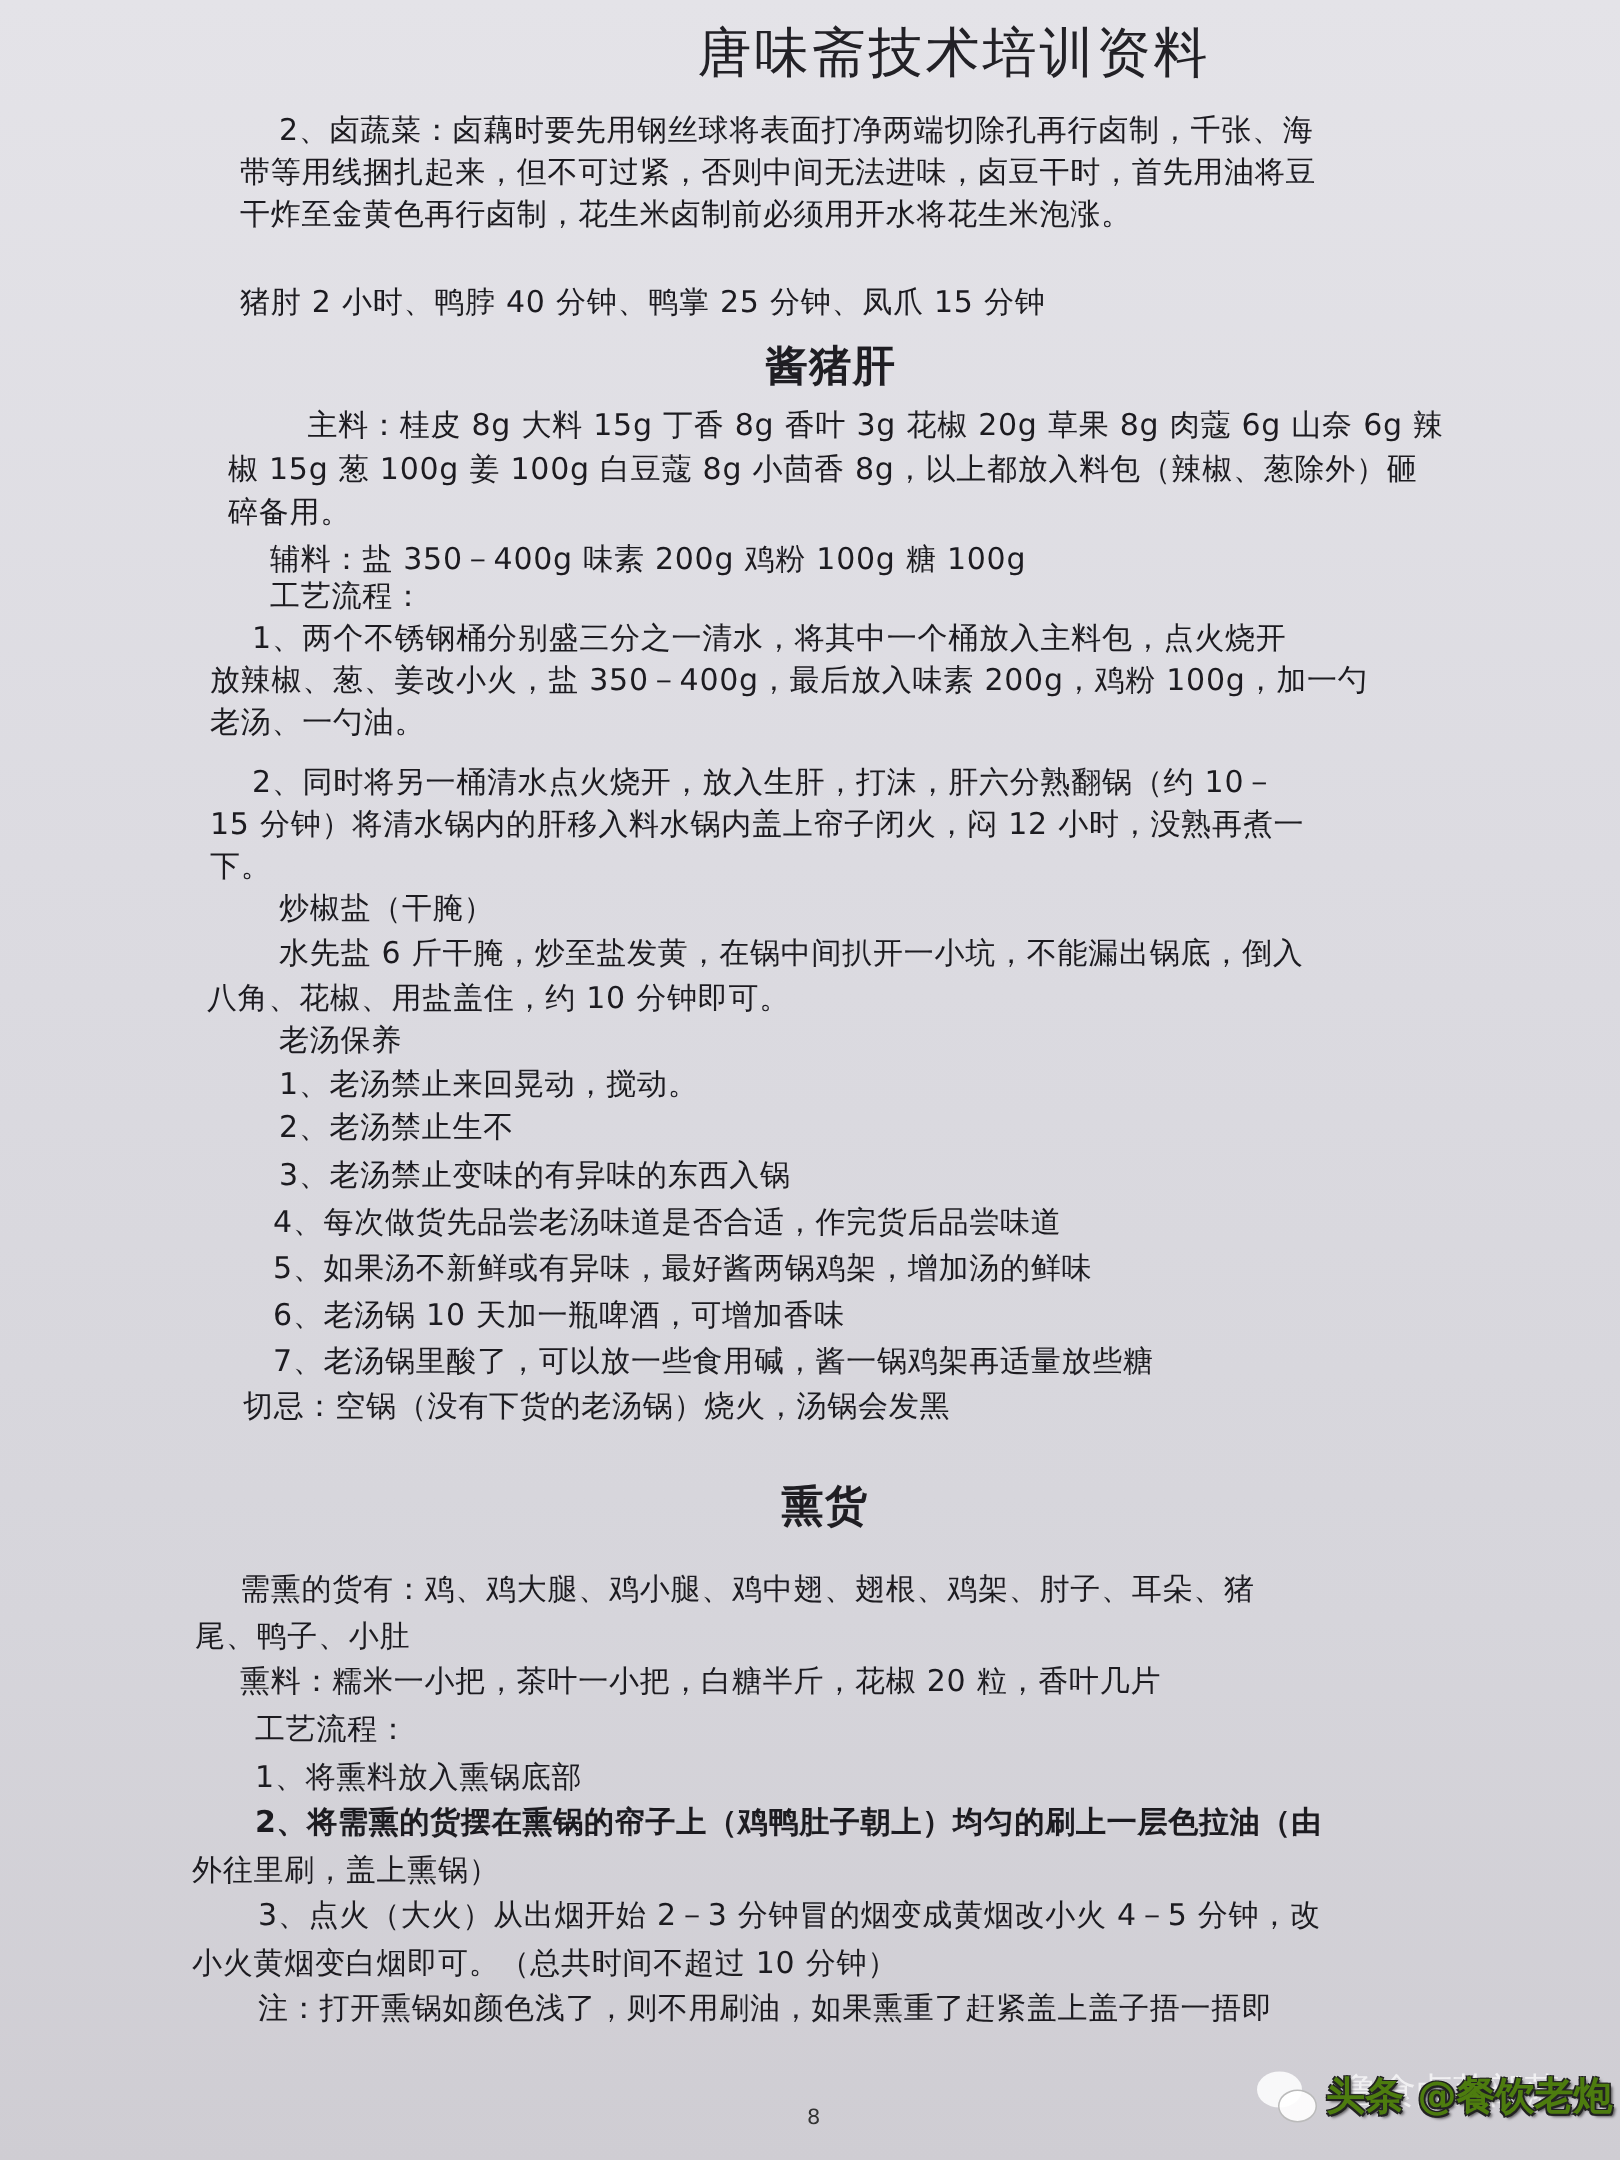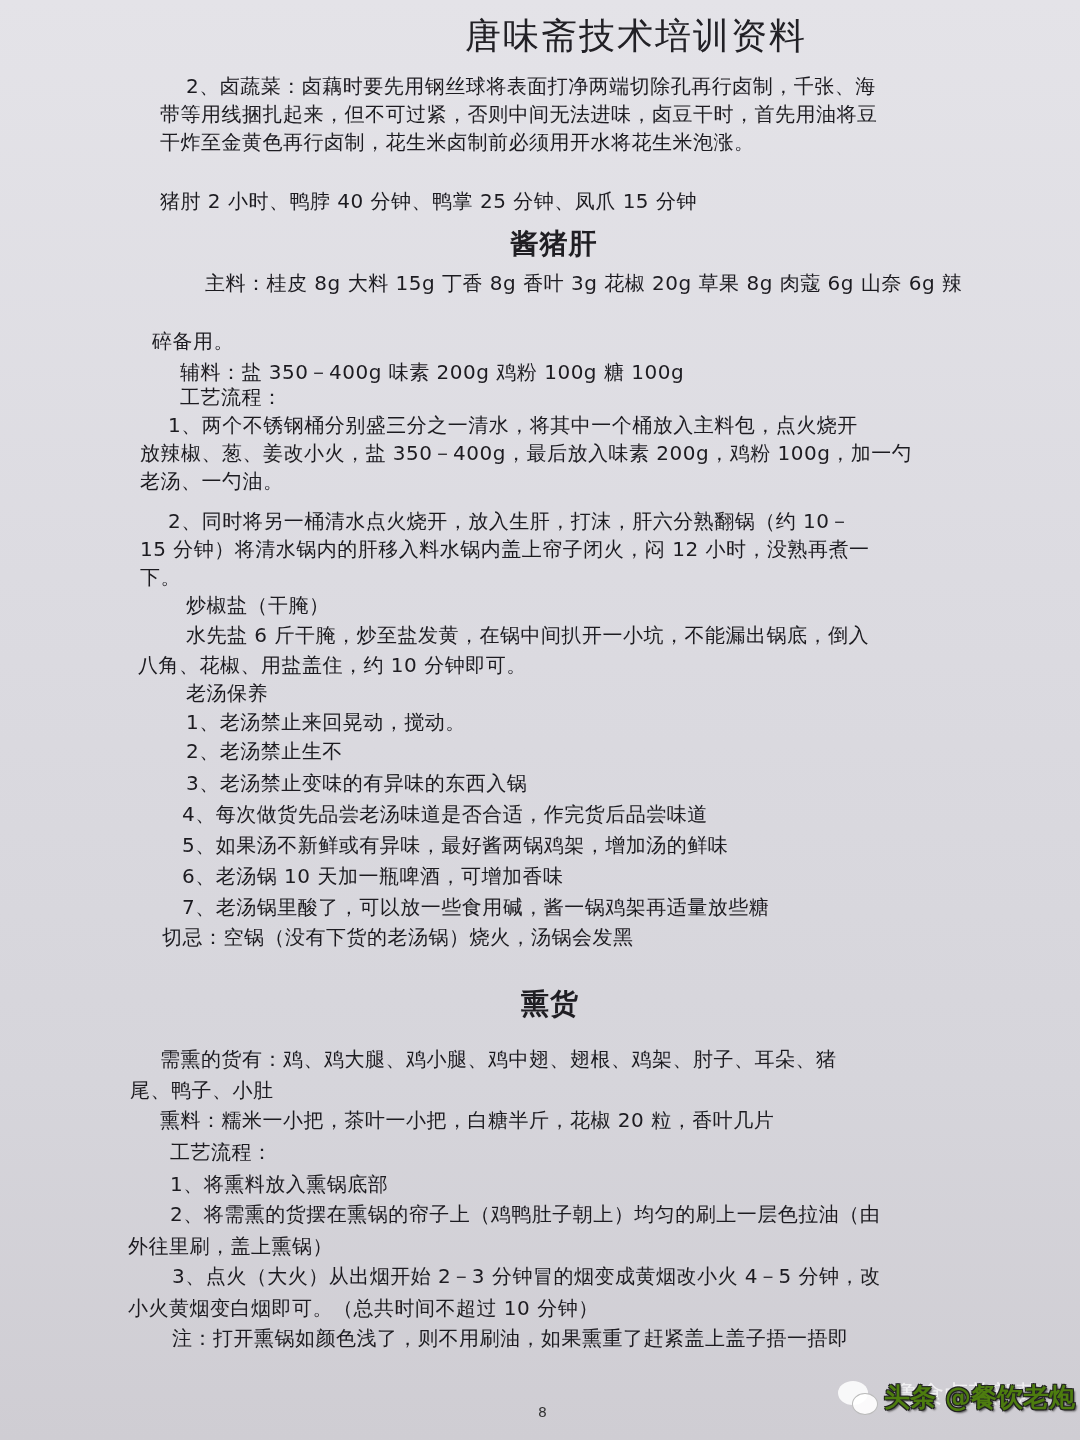--- a/index.html
+++ b/index.html
@@ -111,20 +111,21 @@
   <div class="title doc-title">唐味斋技术培训资料</div>
 
   <div class="line" style="left:186px; top:72px;">2、卤蔬菜：卤藕时要先用钢丝球将表面打净两端切除孔再行卤制，千张、海</div>
   <div class="line" style="left:160px; top:128px;">干炸至金黄色再行卤制，花生米卤制前必须用开水将花生米泡涨。</div>
   <div class="line" style="left:160px; top:100px;">带等用线捆扎起来，但不可过紧，否则中间无法进味，卤豆干时，首先用油将豆</div>
   <div class="line" style="left:160px; top:187px;">猪肘 2 小时、鸭脖 40 分钟、鸭掌 25 分钟、凤爪 15 分钟</div>
 
   <div class="title section-title" style="top:226px; left:14px;">酱猪肝</div>
 
   <div class="line" style="left:182px; top:269px;margin-left:23px;">主料：桂皮 8g 大料 15g 丁香 8g 香叶 3g 花椒 20g 草果 8g 肉蔻 6g 山奈 6g 辣</div>
+  <div class="line" style="left:152px; top:298px;">椒 15g 葱 100g 姜 100g 白豆蔻 8g 小茴香 8g，以上都放入料包（辣椒、葱除外）砸</div>
   <div class="line" style="left:152px; top:327px;">碎备用。</div>
   <div class="line" style="left:180px; top:358px;">辅料：盐 350－400g 味素 200g 鸡粉 100g 糖 100g</div>
   <div class="line" style="left:180px; top:383px;">工艺流程：</div>
   <div class="line" style="left:168px; top:411px;">1、两个不锈钢桶分别盛三分之一清水，将其中一个桶放入主料包，点火烧开</div>
   <div class="line" style="left:140px; top:439px;">放辣椒、葱、姜改小火，盐 350－400g，最后放入味素 200g，鸡粉 100g，加一勺</div>
   <div class="line" style="left:140px; top:467px;">老汤、一勺油。</div>
   <div class="line" style="left:168px; top:507px;">2、同时将另一桶清水点火烧开，放入生肝，打沫，肝六分熟翻锅（约 10－</div>
   <div class="line" style="left:140px; top:535px;">15 分钟）将清水锅内的肝移入料水锅内盖上帘子闭火，闷 12 小时，没熟再煮一</div>
   <div class="line" style="left:140px; top:563px;">下。</div>
   <div class="line" style="left:186px; top:591px;">炒椒盐（干腌）</div>
@@ -140,21 +141,21 @@
   <div class="line" style="left:182px; top:893px;">7、老汤锅里酸了，可以放一些食用碱，酱一锅鸡架再适量放些糖</div>
   <div class="line" style="left:162px; top:923px;">切忌：空锅（没有下货的老汤锅）烧火，汤锅会发黑</div>
 
   <div class="title section-title" style="top:986px; left:10px;">熏货</div>
 
   <div class="line" style="left:160px; top:1045px;text-align:center;">需熏的货有：鸡、鸡大腿、鸡小腿、鸡中翅、翅根、鸡架、肘子、耳朵、猪</div>
   <div class="line" style="left:130px; top:1076px;">尾、鸭子、小肚</div>
   <div class="line" style="left:160px; top:1106px;">熏料：糯米一小把，茶叶一小把，白糖半斤，花椒 20 粒，香叶几片</div>
   <div class="line" style="left:170px; top:1138px;">工艺流程：</div>
   <div class="line" style="left:170px; top:1170px;">1、将熏料放入熏锅底部</div>
-  <div class="line" style="left:170px; top:1200px;">2、将需熏的货摆在熏锅的帘子上（鸡鸭肚子朝上）均匀的刷上一层色拉油（由</div>
+  <div class="line" style="left:170px; top:1200px;font-weight:bold;">2、将需熏的货摆在熏锅的帘子上（鸡鸭肚子朝上）均匀的刷上一层色拉油（由</div>
   <div class="line" style="left:128px; top:1232px;">外往里刷，盖上熏锅）</div>
   <div class="line" style="left:172px; top:1262px;">3、点火（大火）从出烟开始 2－3 分钟冒的烟变成黄烟改小火 4－5 分钟，改</div>
   <div class="line" style="left:128px; top:1294px;">小火黄烟变白烟即可。（总共时间不超过 10 分钟）</div>
   <div class="line" style="left:172px; top:1324px;">注：打开熏锅如颜色浅了，则不用刷油，如果熏重了赶紧盖上盖子捂一捂即</div>
 
   <div class="page-number">8</div>
 
   <div class="watermark">
     <div class="wechat-icon">
       <div class="bubble1"></div>

